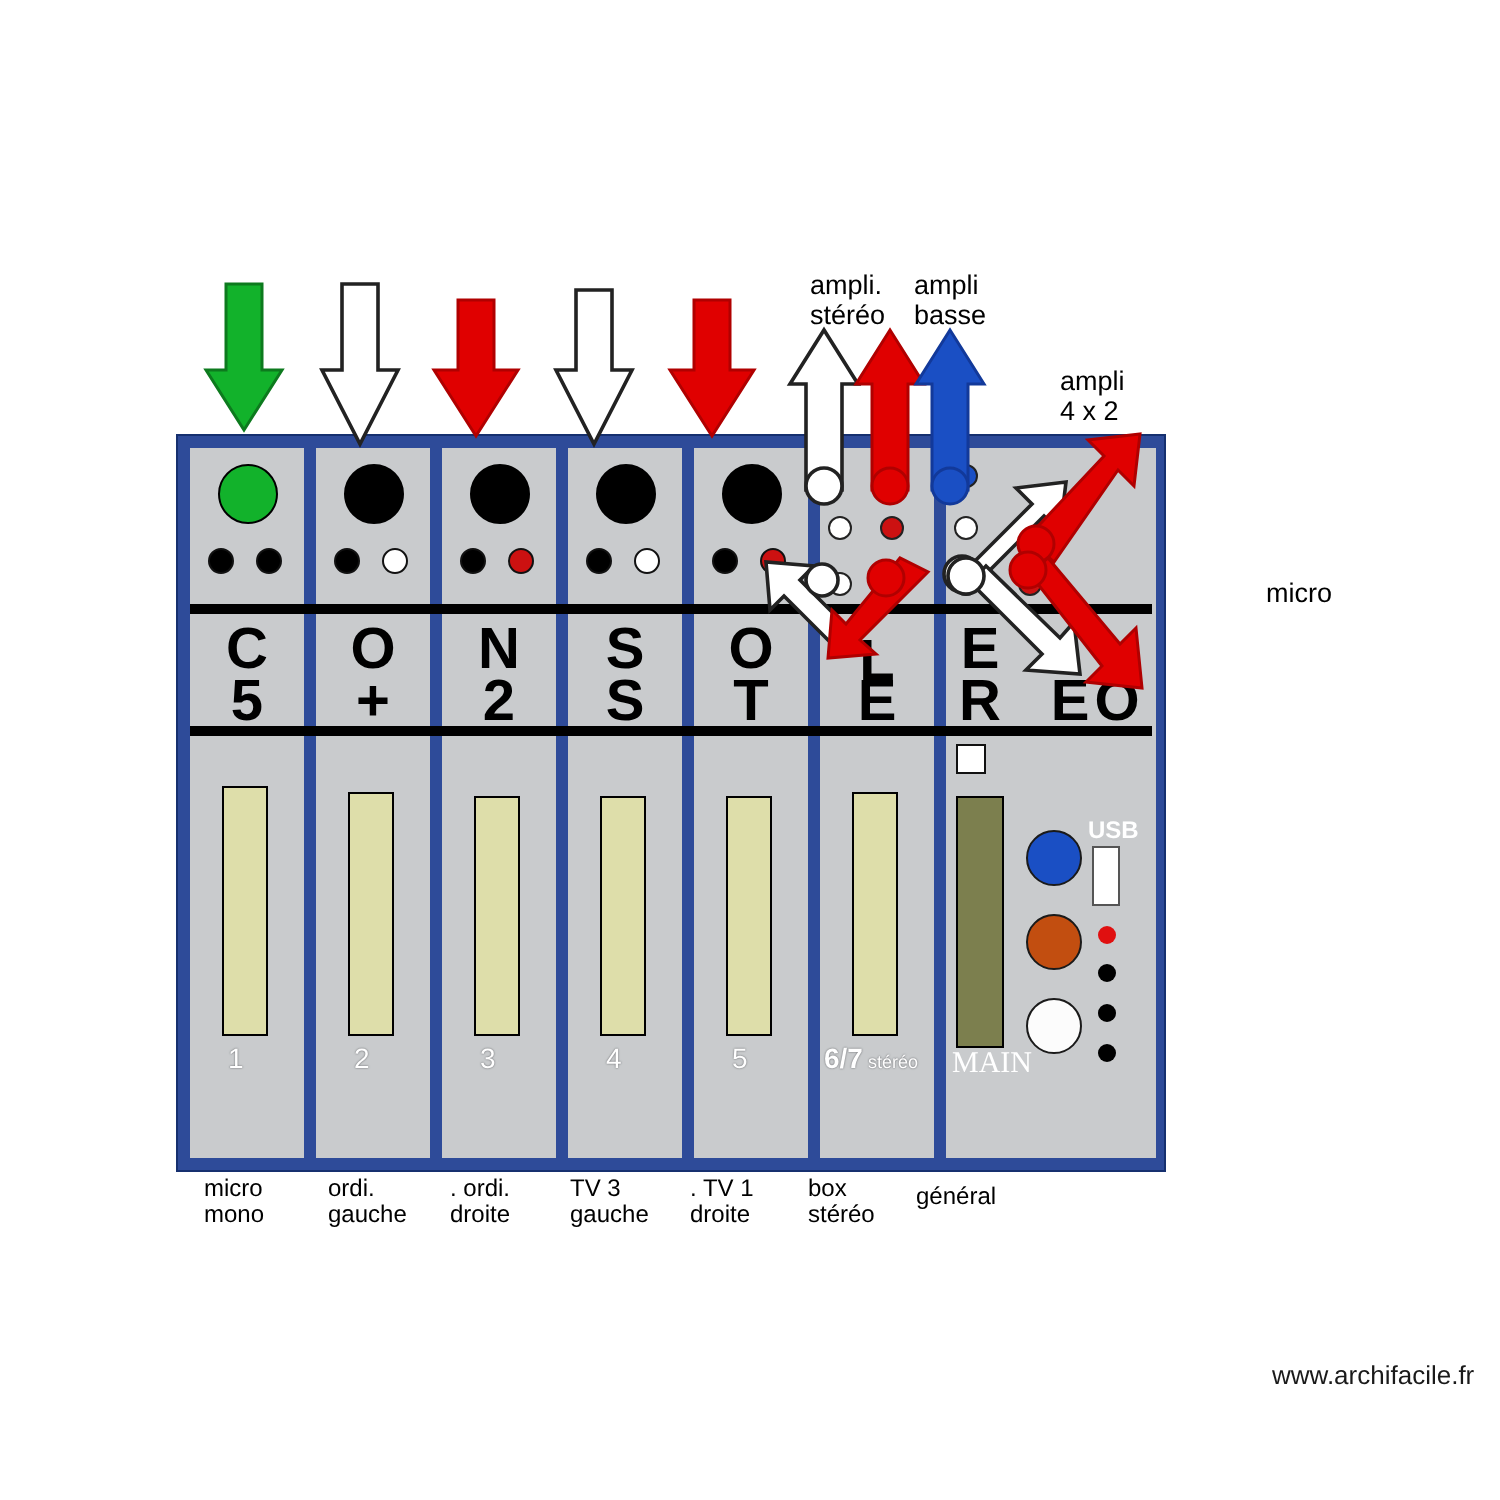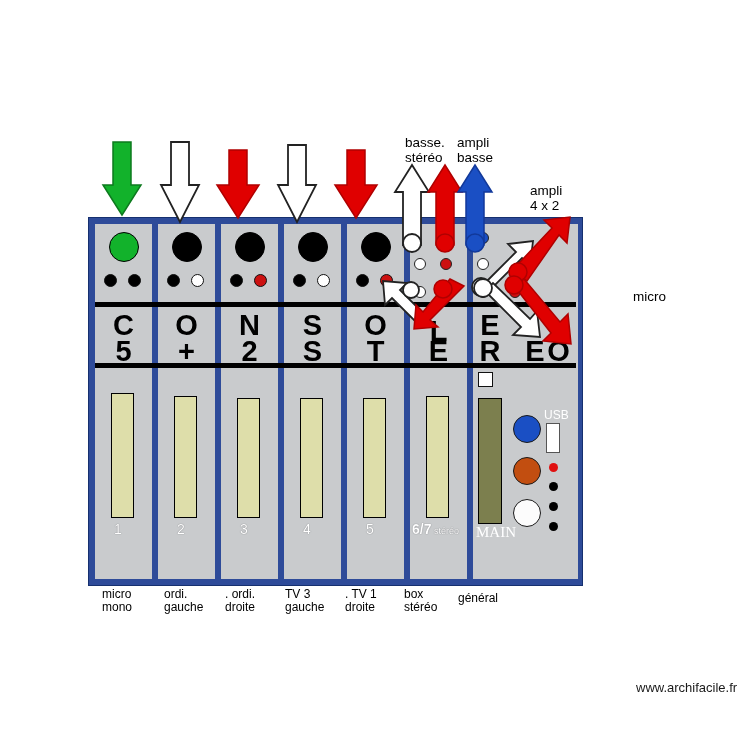--- a/index.html
+++ b/index.html
@@ -111,21 +111,21 @@
   .rbtn.orange{background:#c24e10;}
   .rbtn.white{background:#fcfcfc;}
 
   .sqbtn{
     position:absolute;width:15px;height:15px;
     background:#ffffff;border:1px solid #111;box-sizing:border-box;
   }
 
   
   .usb-label{
-    position:absolute;color:#ffffff;font-size:12px;font-weight:normal;
+    position:absolute;color:#ffffff;font-size:12px;font-weight:bold;
     font-family:"Liberation Sans", sans-serif;
   }
   .usb-slot{
     position:absolute;width:14px;height:30px;background:#fff;
     border:1px solid #555;box-sizing:border-box;
   }
   .usb-dot{
     position:absolute;width:9px;height:9px;border-radius:50%;
     background:#000;
   }
@@ -316,21 +316,21 @@
       <polygon points="485,291 493,283 530,319 537,311 540,337 513,335 521,327" fill="#ffffff" stroke="#222222" stroke-width="1.8"></polygon>
       <circle cx="483" cy="288" r="9" fill="#ffffff" stroke="#222222" stroke-width="1.8"></circle>
     </g>
 
     <g>
       <polygon points="515,287 524,279 560,322 568,314 571,344 543,341 551,333" fill="#e00000" stroke="#b00000" stroke-width="1.5"></polygon>
       <circle cx="514" cy="285" r="9" fill="#e00000" stroke="#b00000" stroke-width="1.5"></circle>
     </g>
   </svg>
 
-  <div class="anno" style="left:405px;top:135px;">basse.
+  <div class="anno" style="left:405px;top:135px;">ampli.
 stéréo</div>
   <div class="anno" style="left:457px;top:135px;">ampli
 basse</div>
   <div class="anno" style="left:530px;top:183px;">ampli
 4 x 2</div>
 
   <div class="anno" style="left:633px;top:289px;">micro</div>
 
   <div class="bottom-label" style="left:102px;top:588px;">micro
 mono</div>

